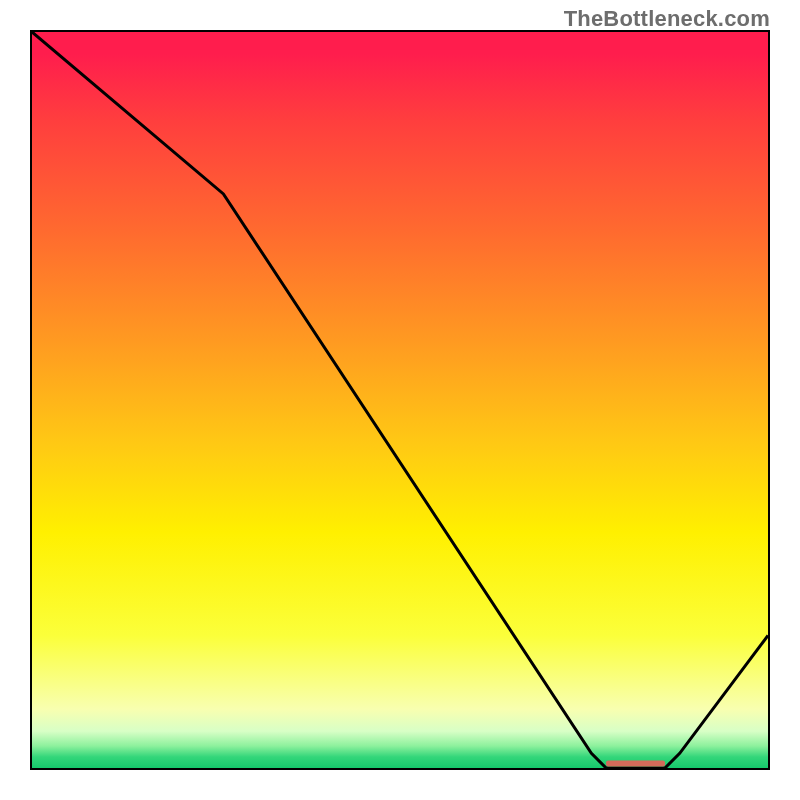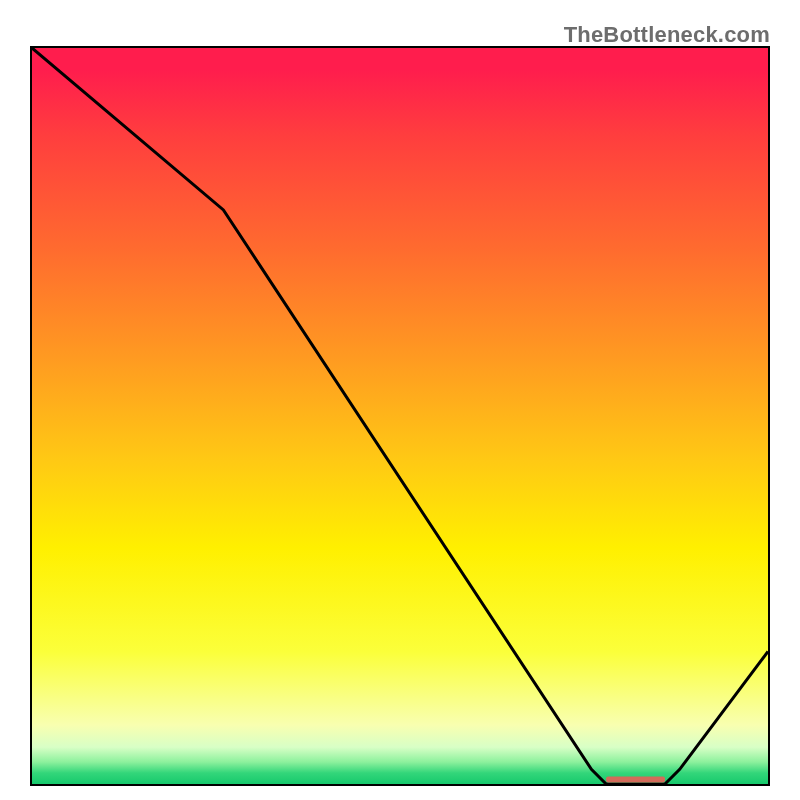--- a/index.html
+++ b/index.html
@@ -8,21 +8,20 @@
     width: 800px;
     height: 800px;
     overflow: hidden;
     background: #fff;
     font-family: Arial, Helvetica, sans-serif;
   }
   .wrap {
     position: relative;
     width: 800px;
     height: 768px;
-    margin-top: 16px;
   }
   .plot {
     position: absolute;
     left: 30px;
     top: 30px;
     width: 740px;
     height: 740px;
     background: linear-gradient(to bottom,
       #ff1d4d 0%,
       #ff1d4d 3%,

